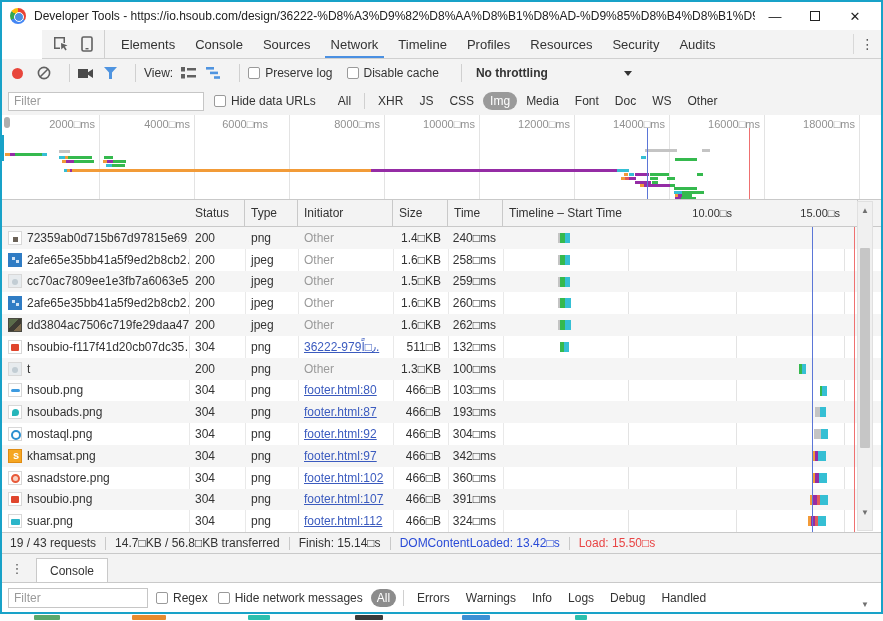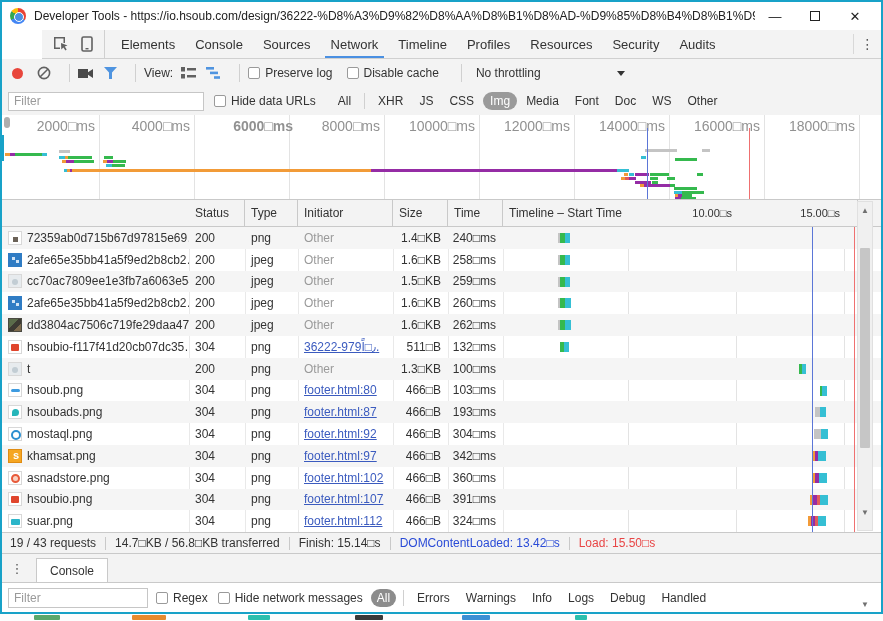--- a/index.html
+++ b/index.html
@@ -26,35 +26,35 @@
   .more-dots { width:28px; display:flex; align-items:center; justify-content:center; color:#5a5a5a; font-size:14px; border-left:1px solid #d8d8d8; margin:4px 0; }
 
   
   .net-toolbar { height:28px; background:#f3f3f3; display:flex; align-items:center; font-size:12px; color:#333; padding-left:10px; }
   .sep { width:1px; height:18px; background:#d0d0d0; margin:0 8px; flex:0 0 auto; }
   .record-dot { width:11px; height:11px; border-radius:50%; background:#e8463c; margin-right:14px; }
   .tb-icon { margin-right:10px; display:flex; align-items:center; }
   .view-label { margin-right:8px; color:#333; }
   .checkbox { width:12px; height:12px; border:1px solid #9a9a9a; border-radius:2px; background:#fff; display:inline-block; margin-right:5px; flex:0 0 auto; }
   .check-group { display:flex; align-items:center; margin-right:14px; white-space:nowrap; }
-  .throttle { display:flex; align-items:center; gap:76px; padding:0 6px; }
+  .throttle { display:flex; align-items:center; gap:76px; padding:0 6px;font-weight:bold; }
   .dd-arrow { width:0; height:0; border-left:4px solid transparent; border-right:4px solid transparent; border-top:5px solid #333; }
 
   
   .filter-row { height:28px; background:#f3f3f3; display:flex; align-items:center; font-size:12px; color:#333; padding-left:6px; }
   .filter-input { width:196px; height:19px; border:1px solid #c6c6c6; background:#fff; font-size:12px; padding:0 5px; color:#333; font-family:"Liberation Sans","DejaVu Sans",sans-serif; margin-right:10px; }
   .filter-input::placeholder { color:#9a9a9a; }
   .pill { padding:2px 7px; border-radius:9px; margin:0 1px; white-space:nowrap; }
   .pill.active { background:#9a9a9a; color:#fff; }
   .pill-sep { width:1px; height:16px; background:#d0d0d0; margin:0 5px; }
 
   
   .overview { position:relative; height:85px; background:#fff; border-bottom:1px solid #c9c9c9; overflow:hidden; }
   .ov-grid { position:absolute; top:0; bottom:0; width:1px; background:#e3e3e3; }
-  .ov-tick { position:absolute; top:3px; font-size:14px; color:#919191; transform:translateX(-100%); padding-right:4px; white-space:nowrap; }
+  .ov-tick { position:absolute; top:3px; font-size:11px; color:#919191; transform:translateX(-100%); padding-right:4px; white-space:nowrap; }
   .ov-bar { position:absolute; height:3px; }
   .ov-line { position:absolute; top:13px; bottom:0; width:1px; }
   .ov-handle { position:absolute; left:2px; top:2px; width:6px; height:11px; border-radius:3px; background:#aeaeae; }
   .ov-edge { position:absolute; left:0; top:20px; width:2px; height:26px; background:#18a2c8; }
 
   
   .table-wrap { position:relative; height:332px; background:#fff; overflow:hidden; }
   .thead { position:relative; height:27px; background:#f3f3f3; border-bottom:1px solid #c9c9c9; font-size:12px; color:#333; z-index:3; }
   .th { position:absolute; top:0; bottom:0; display:flex; align-items:center; padding-left:6px; border-right:1px solid #c9c9c9; white-space:nowrap; overflow:hidden; }
   .th-time-label { position:absolute; top:7px; font-size:11px; color:#333; transform:translateX(-100%); padding-right:4px; white-space:nowrap; }
@@ -245,21 +245,21 @@
   </div>
 
   <div class="overview" id="overview">
     <div class="ov-handle"></div>
     <div class="ov-edge"></div>
   <div class="ov-grid" style="left: 97px;"></div>
       <div class="ov-tick" style="left: 97px;">2000□ms</div>
       <div class="ov-grid" style="left: 192px;"></div>
       <div class="ov-tick" style="left: 192px;">4000□ms</div>
       <div class="ov-grid" style="left: 287px;"></div>
-      <div class="ov-tick" style="left: 295px; font-weight: bold;">6000□ms</div>
+      <div class="ov-tick" style="left: 270px;">6000□ms</div>
       <div class="ov-grid" style="left: 382px;"></div>
       <div class="ov-tick" style="left: 382px;">8000□ms</div>
       <div class="ov-grid" style="left: 477px;"></div>
       <div class="ov-tick" style="left: 477px;">10000□ms</div>
       <div class="ov-grid" style="left: 572px;"></div>
       <div class="ov-tick" style="left: 572px;">12000□ms</div>
       <div class="ov-grid" style="left: 667px;"></div>
       <div class="ov-tick" style="left: 667px;">14000□ms</div>
       <div class="ov-grid" style="left: 762px;"></div>
       <div class="ov-tick" style="left: 762px;">16000□ms</div>

